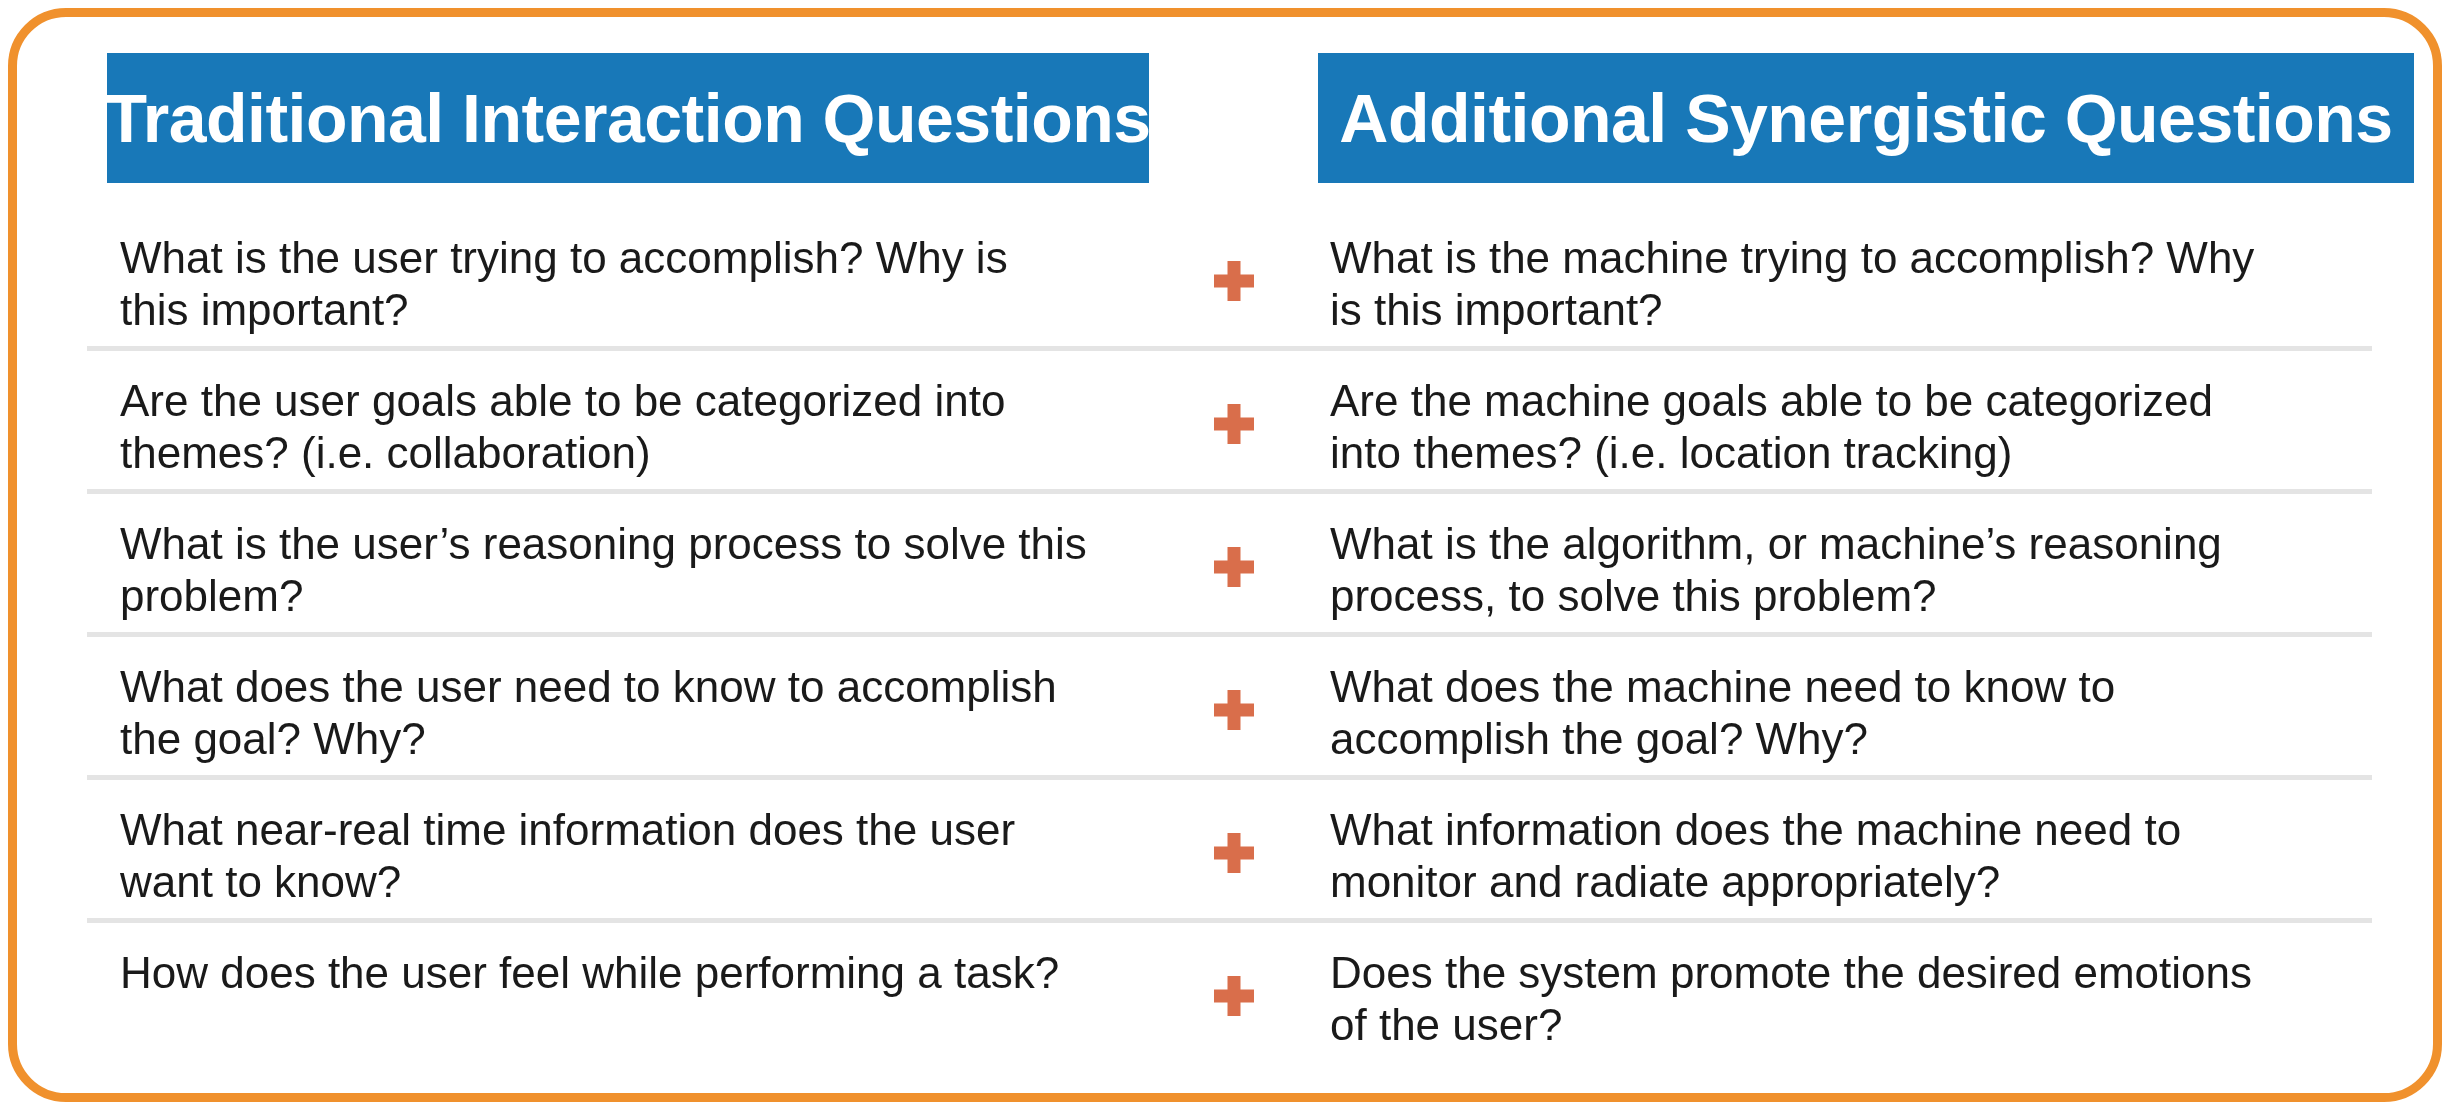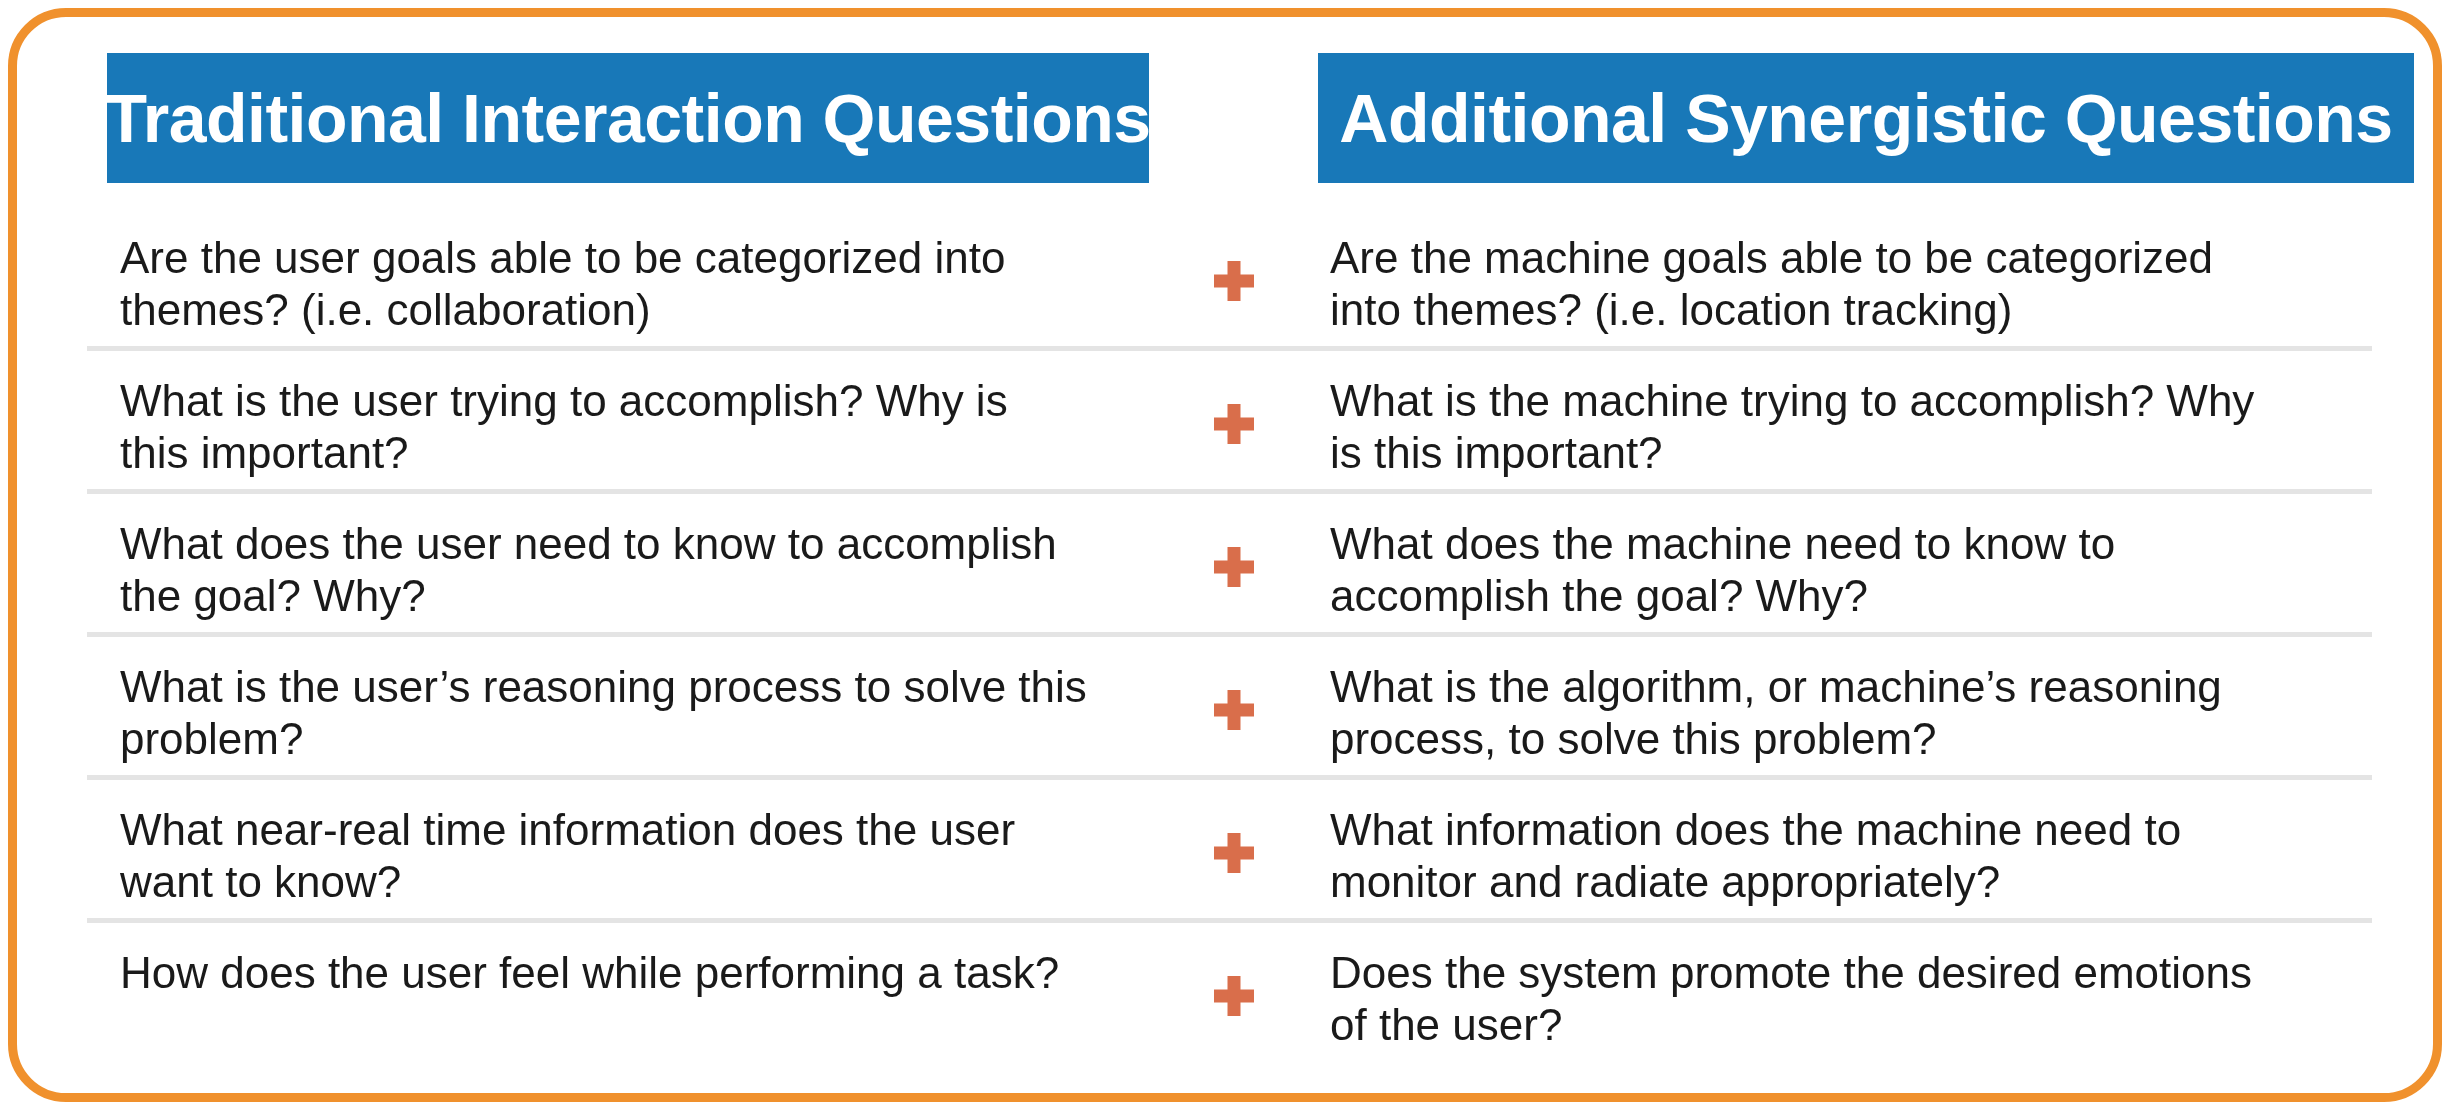--- a/index.html
+++ b/index.html
@@ -71,57 +71,57 @@
 
 <div class="frame"></div>
 
 <div class="col-header left">Traditional Interaction Questions</div>
 
 <div class="col-header right">Additional Synergistic Questions</div>
 
 <div class="rows">
 
   <div class="row">
+    <div class="cell">What is the user trying to accomplish? Why is
+this important?</div>
+    <div class="plus-wrap">
+      <div class="plus"></div>
+    </div>
+    <div class="cell right-col">What is the machine trying to accomplish? Why
+is this important?</div>
+  </div>
+
+  <div class="row">
     <div class="cell">Are the user goals able to be categorized into
 themes? (i.e. collaboration)</div>
     <div class="plus-wrap">
       <div class="plus"></div>
     </div>
     <div class="cell right-col">Are the machine goals able to be categorized
 into themes? (i.e. location tracking)</div>
   </div>
 
   <div class="row">
-    <div class="cell">What is the user trying to accomplish? Why is
-this important?</div>
+    <div class="cell">What is the user’s reasoning process to solve this
+problem?</div>
     <div class="plus-wrap">
       <div class="plus"></div>
     </div>
-    <div class="cell right-col">What is the machine trying to accomplish? Why
-is this important?</div>
+    <div class="cell right-col">What is the algorithm, or machine’s reasoning
+process, to solve this problem?</div>
   </div>
 
   <div class="row">
     <div class="cell">What does the user need to know to accomplish
 the goal? Why?</div>
     <div class="plus-wrap">
       <div class="plus"></div>
     </div>
     <div class="cell right-col">What does the machine need to know to
 accomplish the goal? Why?</div>
-  </div>
-
-  <div class="row">
-    <div class="cell">What is the user’s reasoning process to solve this
-problem?</div>
-    <div class="plus-wrap">
-      <div class="plus"></div>
-    </div>
-    <div class="cell right-col">What is the algorithm, or machine’s reasoning
-process, to solve this problem?</div>
   </div>
 
   <div class="row">
     <div class="cell">What near-real time information does the user
 want to know?</div>
     <div class="plus-wrap">
       <div class="plus"></div>
     </div>
     <div class="cell right-col">What information does the machine need to
 monitor and radiate appropriately?</div>

